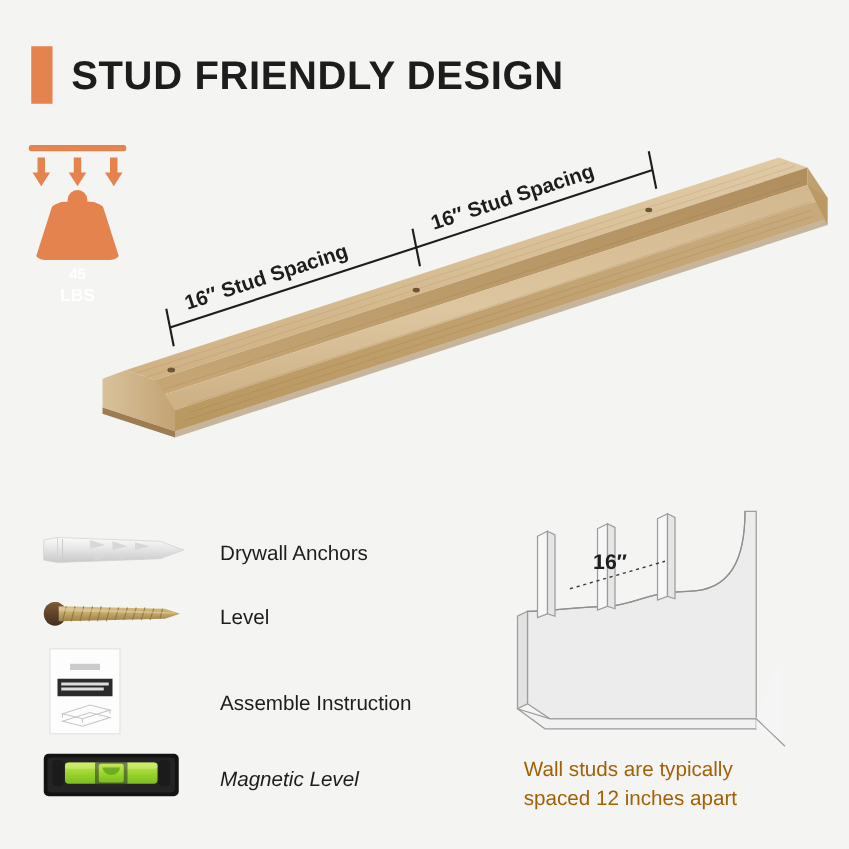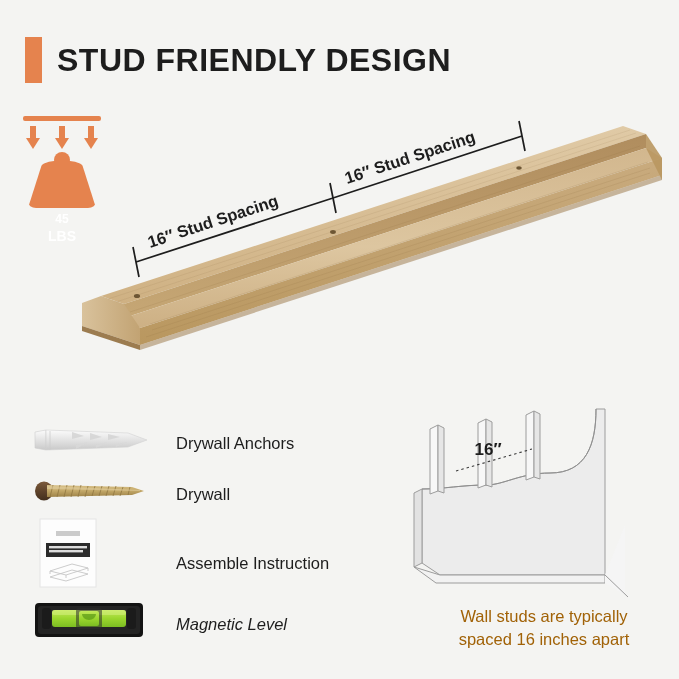--- a/index.html
+++ b/index.html
@@ -169,21 +169,20 @@
   .hw-r3 .hw-label { top: 37px; }
   .hw-r4 .hw-label { top: 18px; }
 
   
   .stud-panel {
     position: absolute;
     left: 400px;
     top: 405px;
     width: 279px;
     height: 274px;
-    text-align: center;
   }
   .stud-caption {
     position: absolute;
     left: 19px;
     top: 200px;
     width: 250px;
     font-size: 16.5px;
     line-height: 23px;
     color: #a16207;
   }
@@ -349,21 +348,21 @@
           <line x1="63" y1="11" x2="60" y2="21"></line>
           <line x1="70" y1="11" x2="67" y2="21"></line>
           <line x1="77" y1="11" x2="74" y2="21"></line>
           <line x1="84" y1="11" x2="81" y2="21"></line>
           <line x1="91" y1="12" x2="88" y2="21"></line>
           <line x1="98" y1="12" x2="96" y2="20"></line>
         </g>
         <path d="M15,11 L108,15 L108,16 L15,14 Z" fill="#e4d2a4" opacity="0.55"></path>
       </svg>
     </div>
-    <div class="hw-label">Drywall</div>
+    <div class="hw-label">Level</div>
   </div>
 
   <div class="hw-row hw-r3">
     <div class="hw-icon">
       <svg width="122" height="72" viewBox="0 0 122 72">
         <rect x="8" y="2" width="56" height="68" fill="#fdfdfd" stroke="#e4e4e4" stroke-width="1"></rect>
         <rect x="24" y="14" width="24" height="5" fill="#b9b9b9" opacity="0.75"></rect>
         <rect x="14" y="26" width="44" height="14" fill="#2b2b2b"></rect>
         <rect x="17" y="29" width="38" height="2.4" fill="#f0f0f0" opacity="0.9"></rect>
         <rect x="17" y="33" width="34" height="2.4" fill="#f0f0f0" opacity="0.9"></rect>
@@ -433,15 +432,15 @@
     </g>
 
     <g stroke="#3a3a3a" stroke-width="1.1" fill="none" stroke-dasharray="2.5 3">
       <line x1="56" y1="66" x2="132" y2="44"></line>
     </g>
     <text x="88" y="50" font-family="Liberation Sans, sans-serif" font-size="17" font-weight="bold" fill="#1d1d1d" text-anchor="middle">16″</text>
   </svg>
 
   <div class="stud-caption">
     <span>Wall studs are typically</span>
-    <span>spaced 16 inches apart</span>
+    <span>spaced 12 inches apart</span>
   </div>
 </div>
 
 </body></html>

